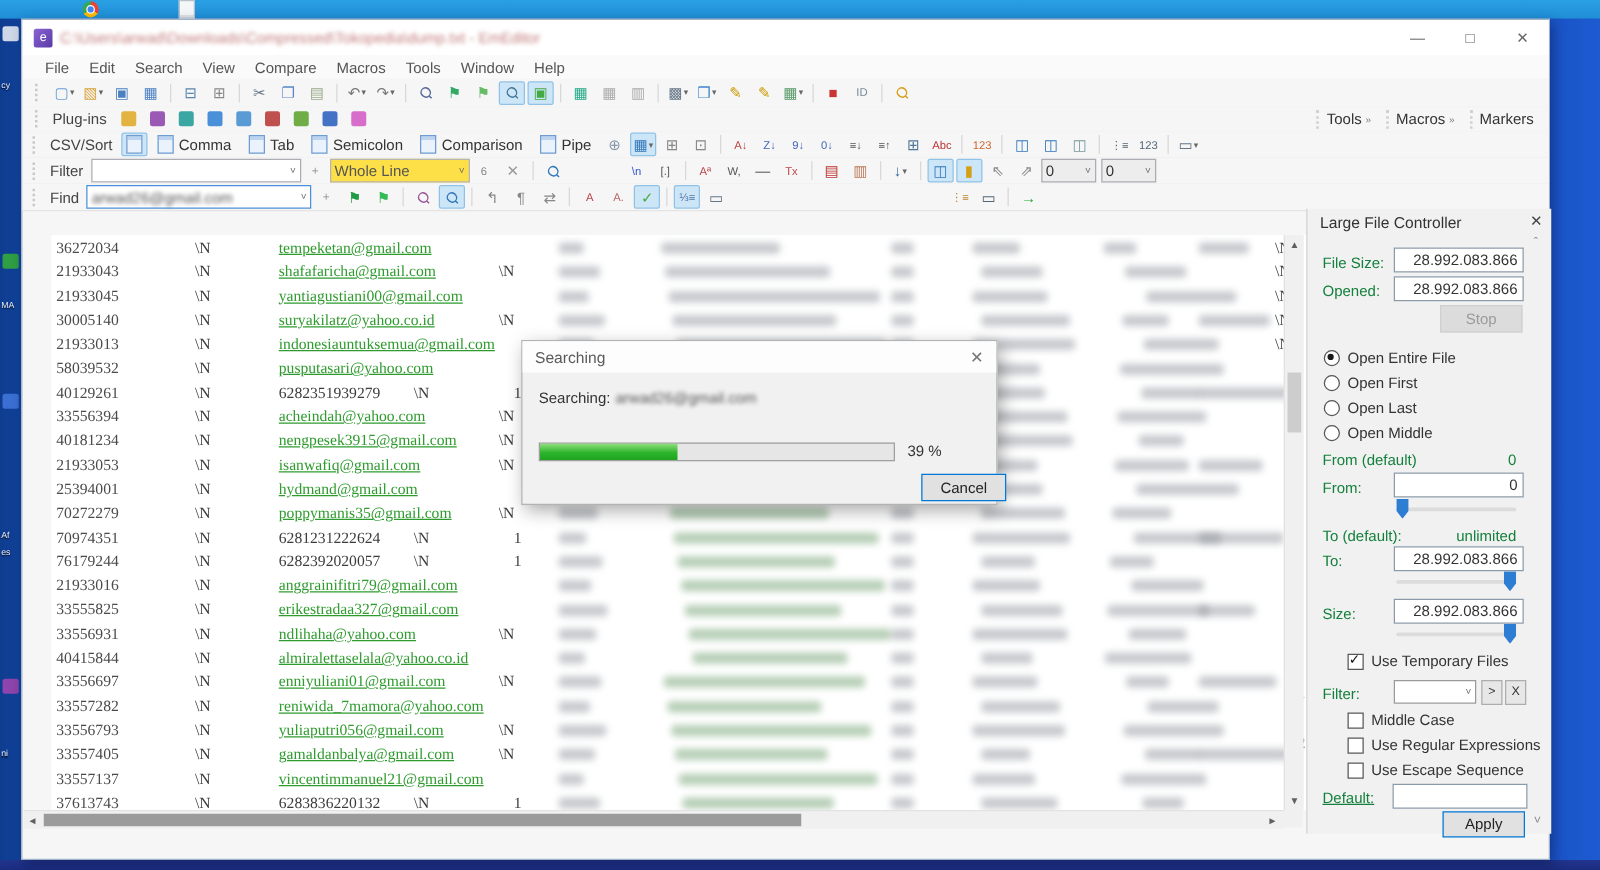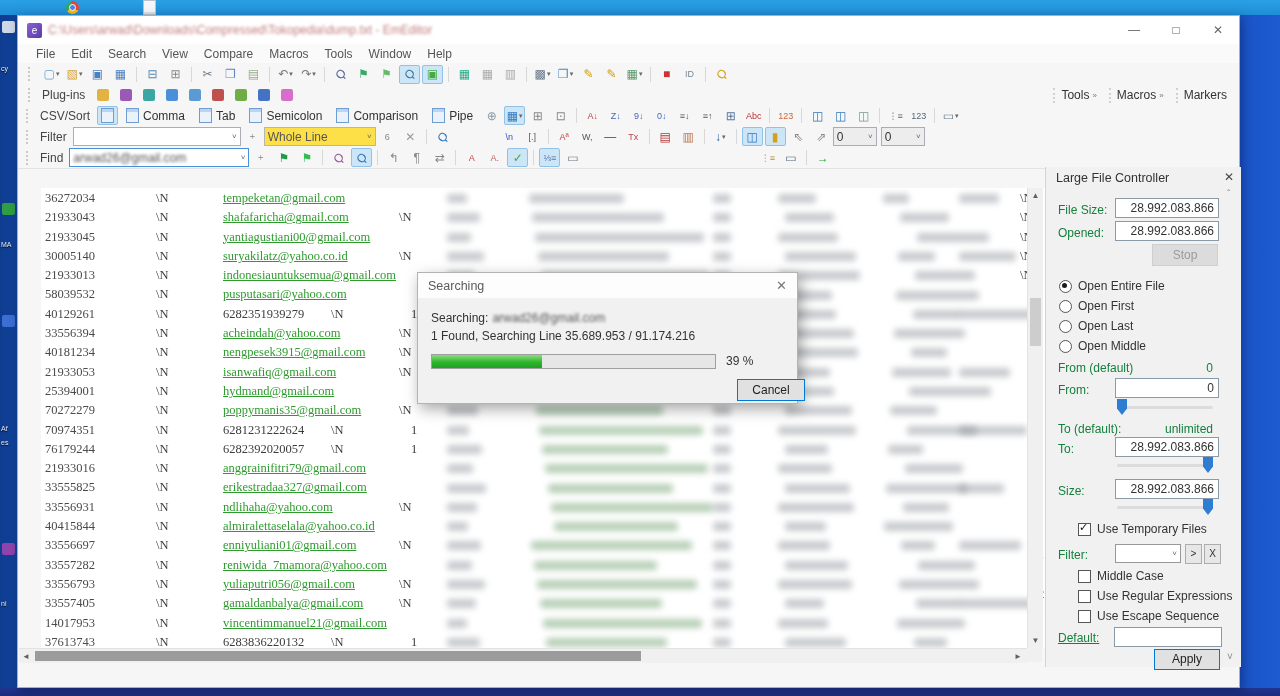--- a/index.html
+++ b/index.html
@@ -832,21 +832,21 @@
             <span class="cone"></span>
           </div>
           <div class="erow">
             <span class="cid">33557405</span>
             <span class="cn">\N</span>
             <span class="cval email">gamaldanbalya@gmail.com</span>
             <span class="cn2 email">\N</span>
             <span class="cone"></span>
           </div>
           <div class="erow">
-            <span class="cid">14017953</span>
+            <span class="cid">33557137</span>
             <span class="cn">\N</span>
             <span class="cval email">vincentimmanuel21@gmail.com</span>
             <span class="cn2 email"></span>
             <span class="cone"></span>
           </div>
           <div class="erow">
             <span class="cid">37613743</span>
             <span class="cn">\N</span>
             <span class="cval phone">6283836220132</span>
             <span class="cn2 phone">\N</span>
@@ -961,21 +961,20 @@
   </div>
 
   <div id="sdlg">
     <div id="sdlg-title">
       <span>Searching</span>
       <span id="sdlg-close">✕</span>
     </div>
     <div id="sdlg-l1">
       <span>Searching:</span><span id="sdlg-q">arwad26@gmail.com</span>
     </div>
-    <div id="sdlg-l2">1 Found, Searching Line 35.689.953 / 91.174.216</div>
     <div id="sdlg-bar">
       <div id="sdlg-fill" style="width: 39%;"></div>
     </div>
     <div id="sdlg-pct">39 %</div>
     <div id="sdlg-cancel">Cancel</div>
   </div>
 
 </div>
 
 </body></html>

